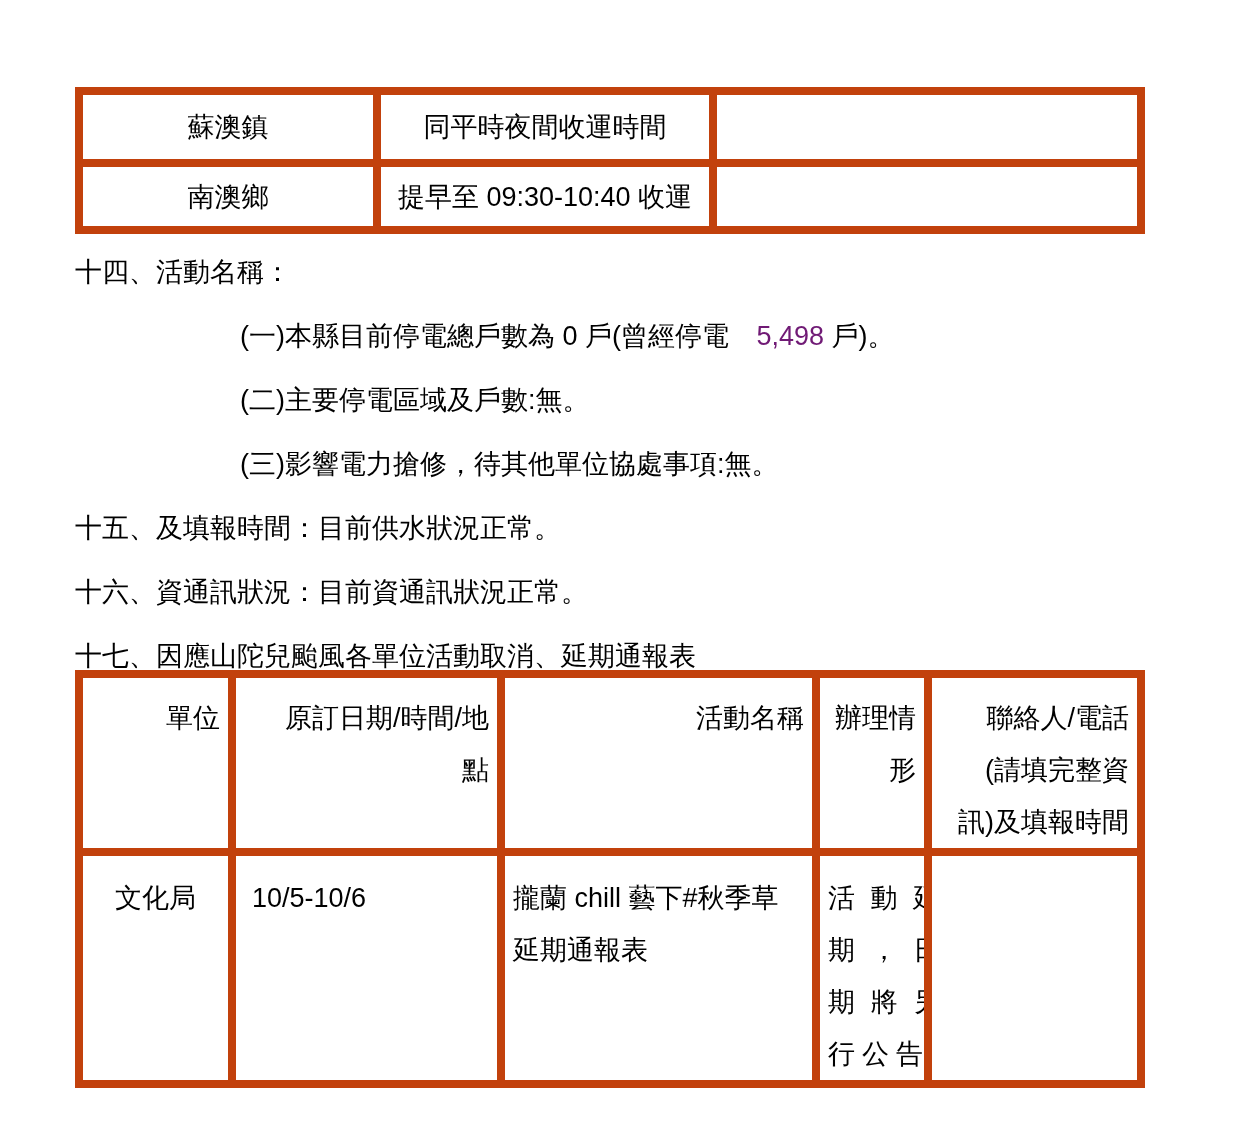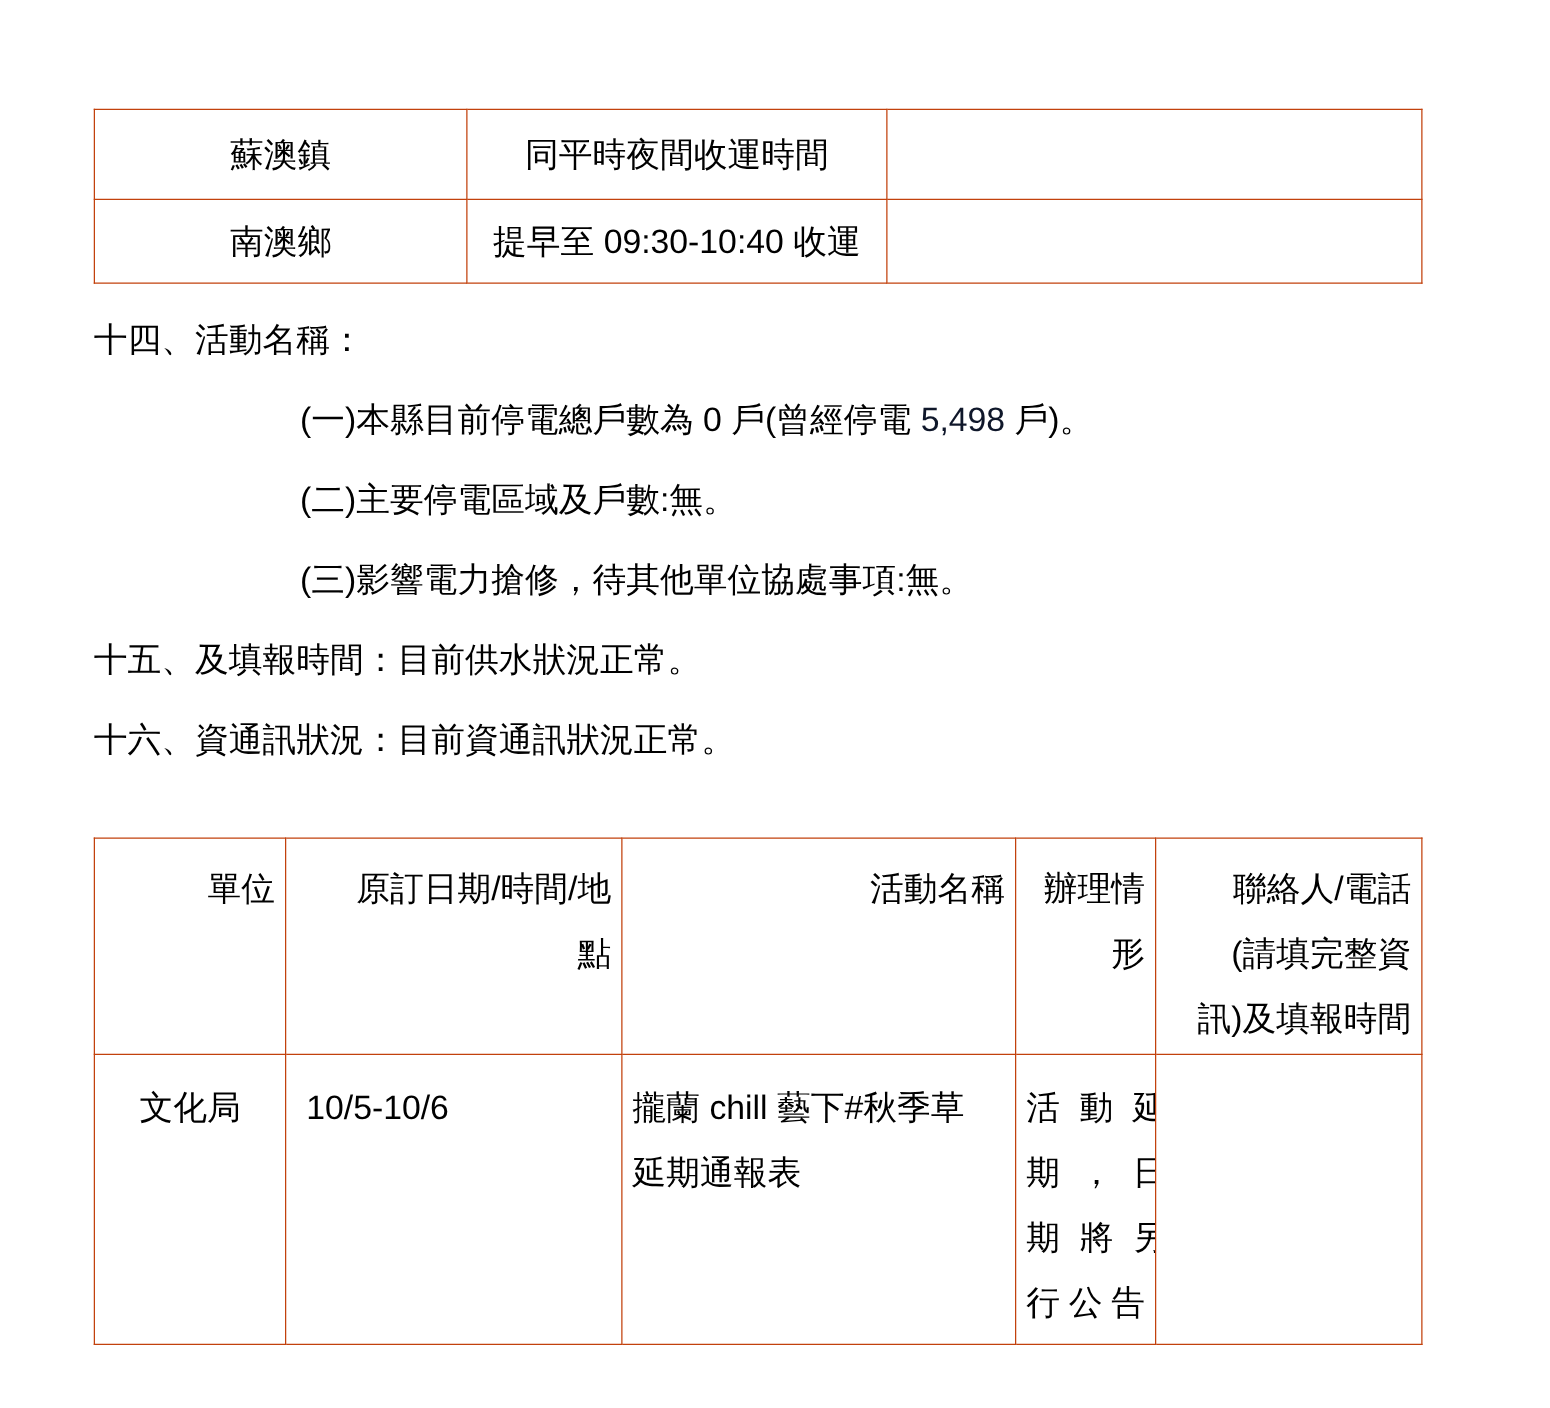--- a/index.html
+++ b/index.html
@@ -15,41 +15,41 @@
     overflow: hidden;
   }
   table.tbl {
     position: absolute;
     left: 75px;
     border-collapse: collapse;
     table-layout: fixed;
     width: 1062px;
   }
   table.tbl td {
-    border: 1px solid #c2410c;
+    border: 8px solid #c2410c;
     background: #ffffff;
   }
   
   .top-table { top: 87px; }
   .top-table td {
     text-align: center;
     vertical-align: middle;
     padding: 0 6px;
   }
   .top-table tr.r1 td { height: 72px; }
   .top-table tr.r2 td { height: 67px; }
   
   .para {
     position: absolute;
     line-height: 32px;
     white-space: nowrap;
   }
   .para.lvl1 { left: 75px; }
   .para.lvl2 { left: 240px; }
-  .red-num { color: #0f172a; }
+  .red-num { color: #701a75; margin-left: 20px; }
   
   .act-table { top: 670px; }
   .act-table td {
     vertical-align: top;
     padding: 14px 8px 0 10px;
     line-height: 52px;
   }
   .act-table tr.hrow td { height: 173px; text-align: right; }
   .act-table tr.drow td { height: 232px; padding-top: 16px; }
   .act-table td.c-unit { text-align: center; padding-left: 0; padding-right: 0; }
@@ -94,20 +94,21 @@
 
   <div class="para lvl2" style="top:320px">
     <span>(一)本縣目前停電總戶數為 0 戶(曾經停電 </span><span class="red-num">5,498</span><span> 戶)。</span>
   </div>
 
   <div class="para lvl2" style="top:448px">(三)影響電力搶修，待其他單位協處事項:無。</div>
   <div class="para lvl2" style="top:384px">(二)主要停電區域及戶數:無。</div>
 
   <div class="para lvl1" style="top:512px">十五、及填報時間：目前供水狀況正常。</div>
   <div class="para lvl1" style="top:576px">十六、資通訊狀況：目前資通訊狀況正常。</div>
+  <div class="para lvl1" style="top:640px">十七、因應山陀兒颱風各單位活動取消、延期通報表</div>
 
   <table class="tbl act-table">
     <colgroup>
       <col style="width:153px">
       <col style="width:269px">
       <col style="width:315px">
       <col style="width:112px">
       <col style="width:213px">
     </colgroup>
     <tbody>

